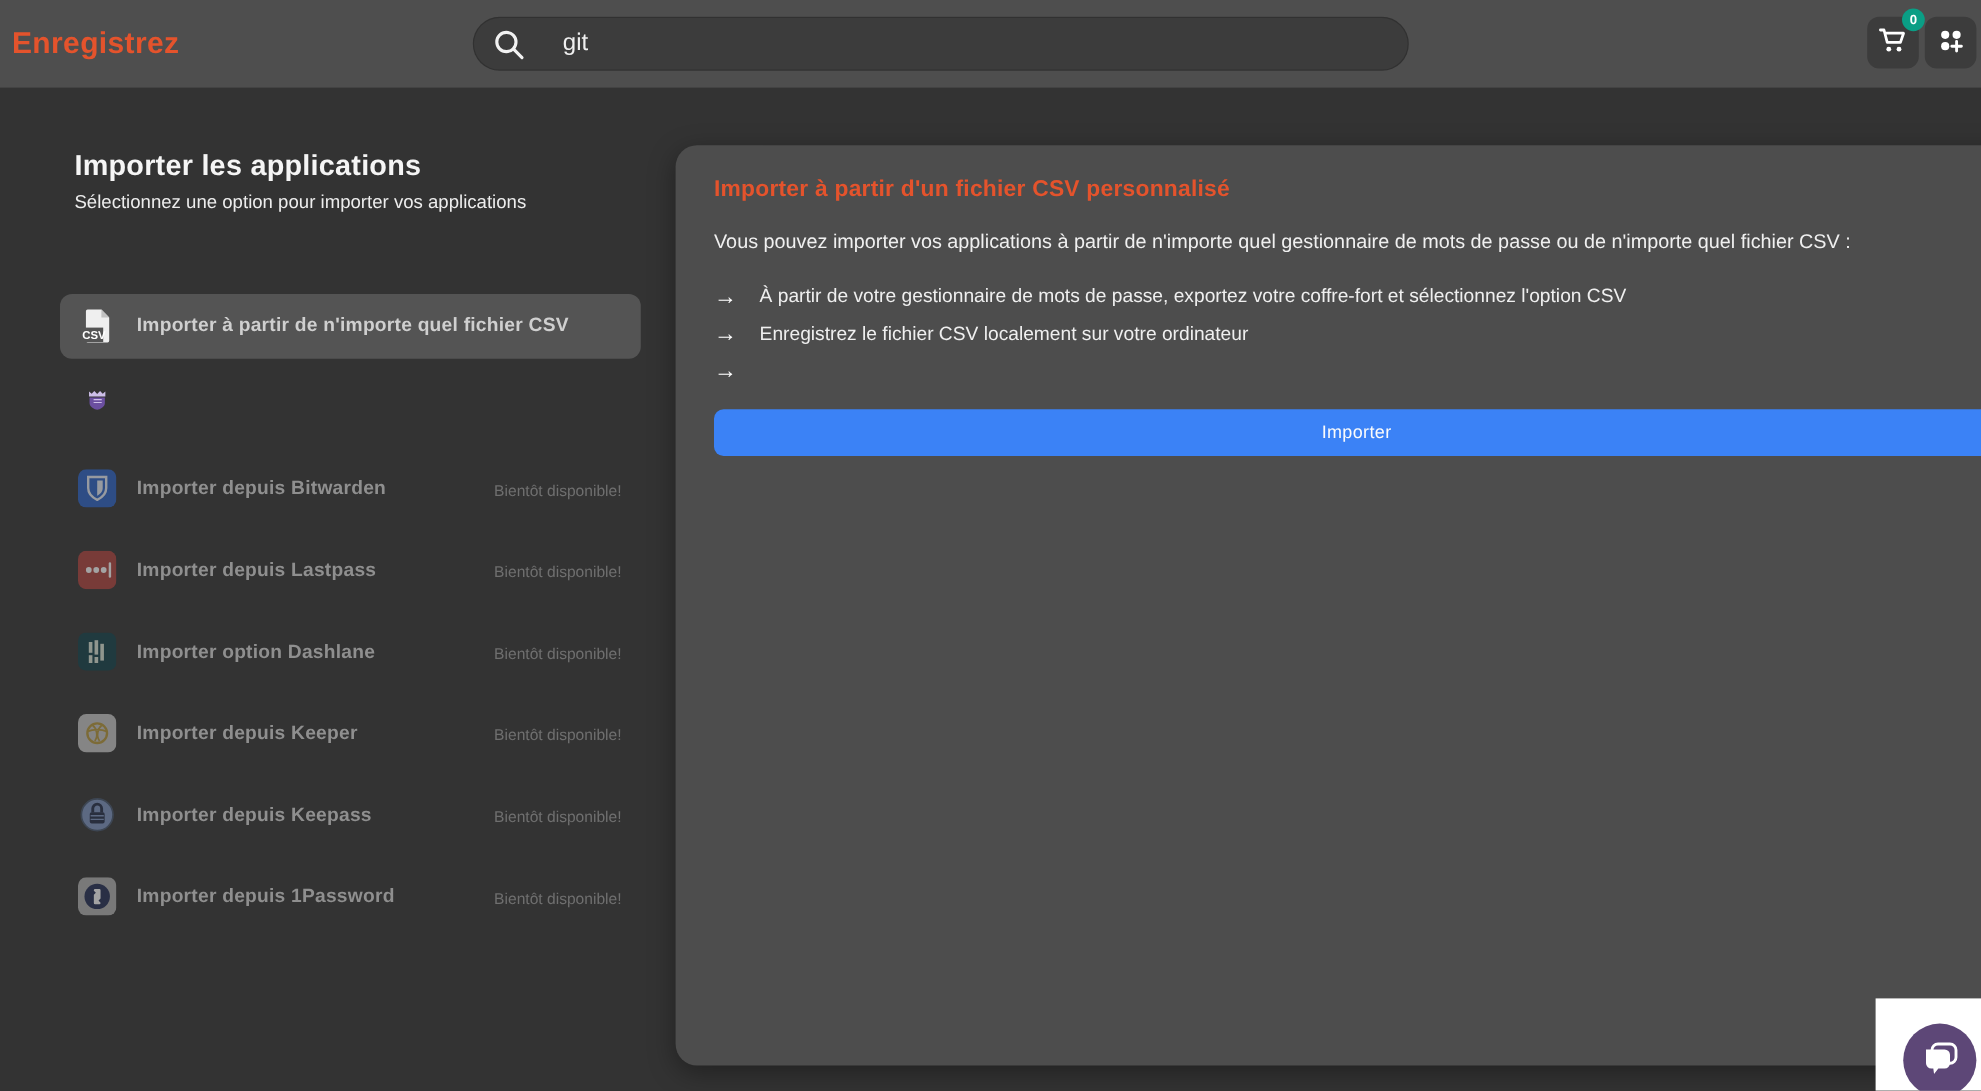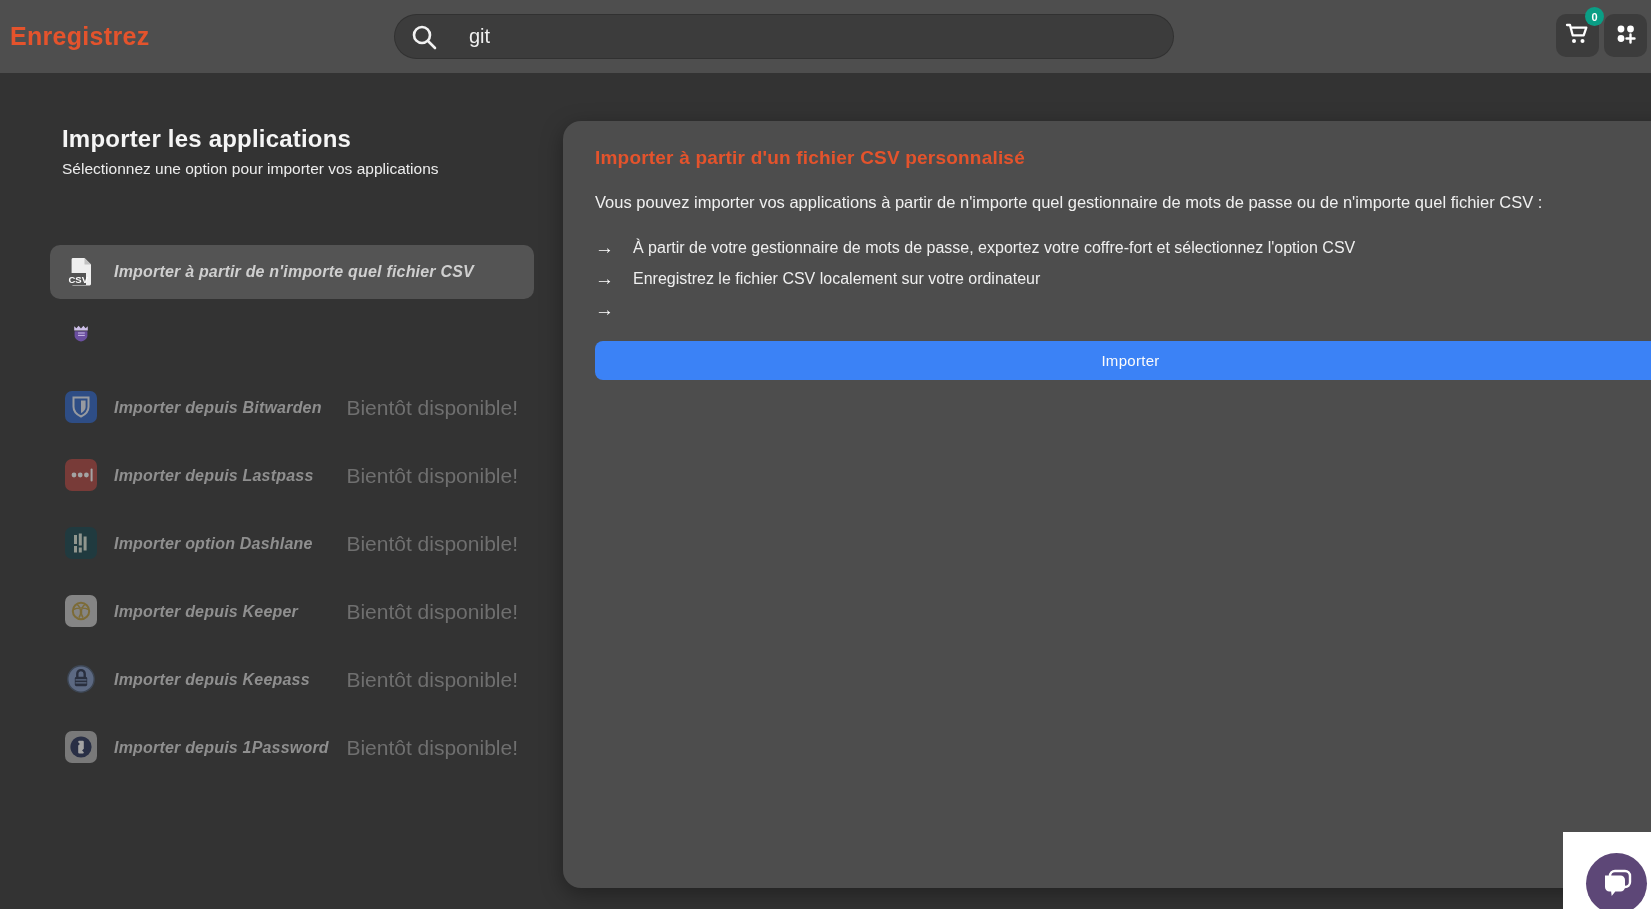--- a/index.html
+++ b/index.html
@@ -35,25 +35,25 @@
   .side-subtitle { position:absolute; left:62px; top:160px; font-size:15.5px;
     color:#ededed; }
   .options { position:absolute; left:50px; top:245px; width:484px; }
   .row { height:54px; margin-bottom:14px; display:flex; align-items:center;
     padding-left:14px; border-radius:10px; cursor:pointer; }
   .row.selected { background:#545454; }
   .row-icon { width:34px; height:34px; display:flex; align-items:flex-start;
     justify-content:center; flex:0 0 auto; }
   .row-icon svg { display:block; }
   .row-label { margin-left:16px; font-size:16px; font-weight:700; color:#ececec;
-    letter-spacing:.2px;font-style:italic; }
+    letter-spacing:.2px; }
   .row.selected .row-label { color:#cfcfcf; }
   .row.disabled .row-label { color:#8f8f8f; }
   .row.disabled .row-icon { opacity:.55; }
-  .row-badge { margin-left:auto; margin-right:16px; font-size:21px; color:#6f6f6f; }
+  .row-badge { margin-left:auto; margin-right:16px; font-size:13px; color:#6f6f6f; }
 
   
   .card { position:absolute; left:563px; top:121px; width:1135px; height:767px;
     background:#4d4d4d; border-radius:18px; padding:26px 32px;
     box-shadow:0 6px 22px rgba(0,0,0,.35); }
   .card-title { color:#e4532c; font-size:19px; font-weight:800; letter-spacing:.2px; }
   .card-desc { margin-top:20px; font-size:16.5px; line-height:26px; color:#f0f0f0; }
   .steps { margin-top:17px; list-style:none; }
   .step { display:flex; align-items:flex-start; font-size:16px; color:#efefef;
     line-height:31px; }

